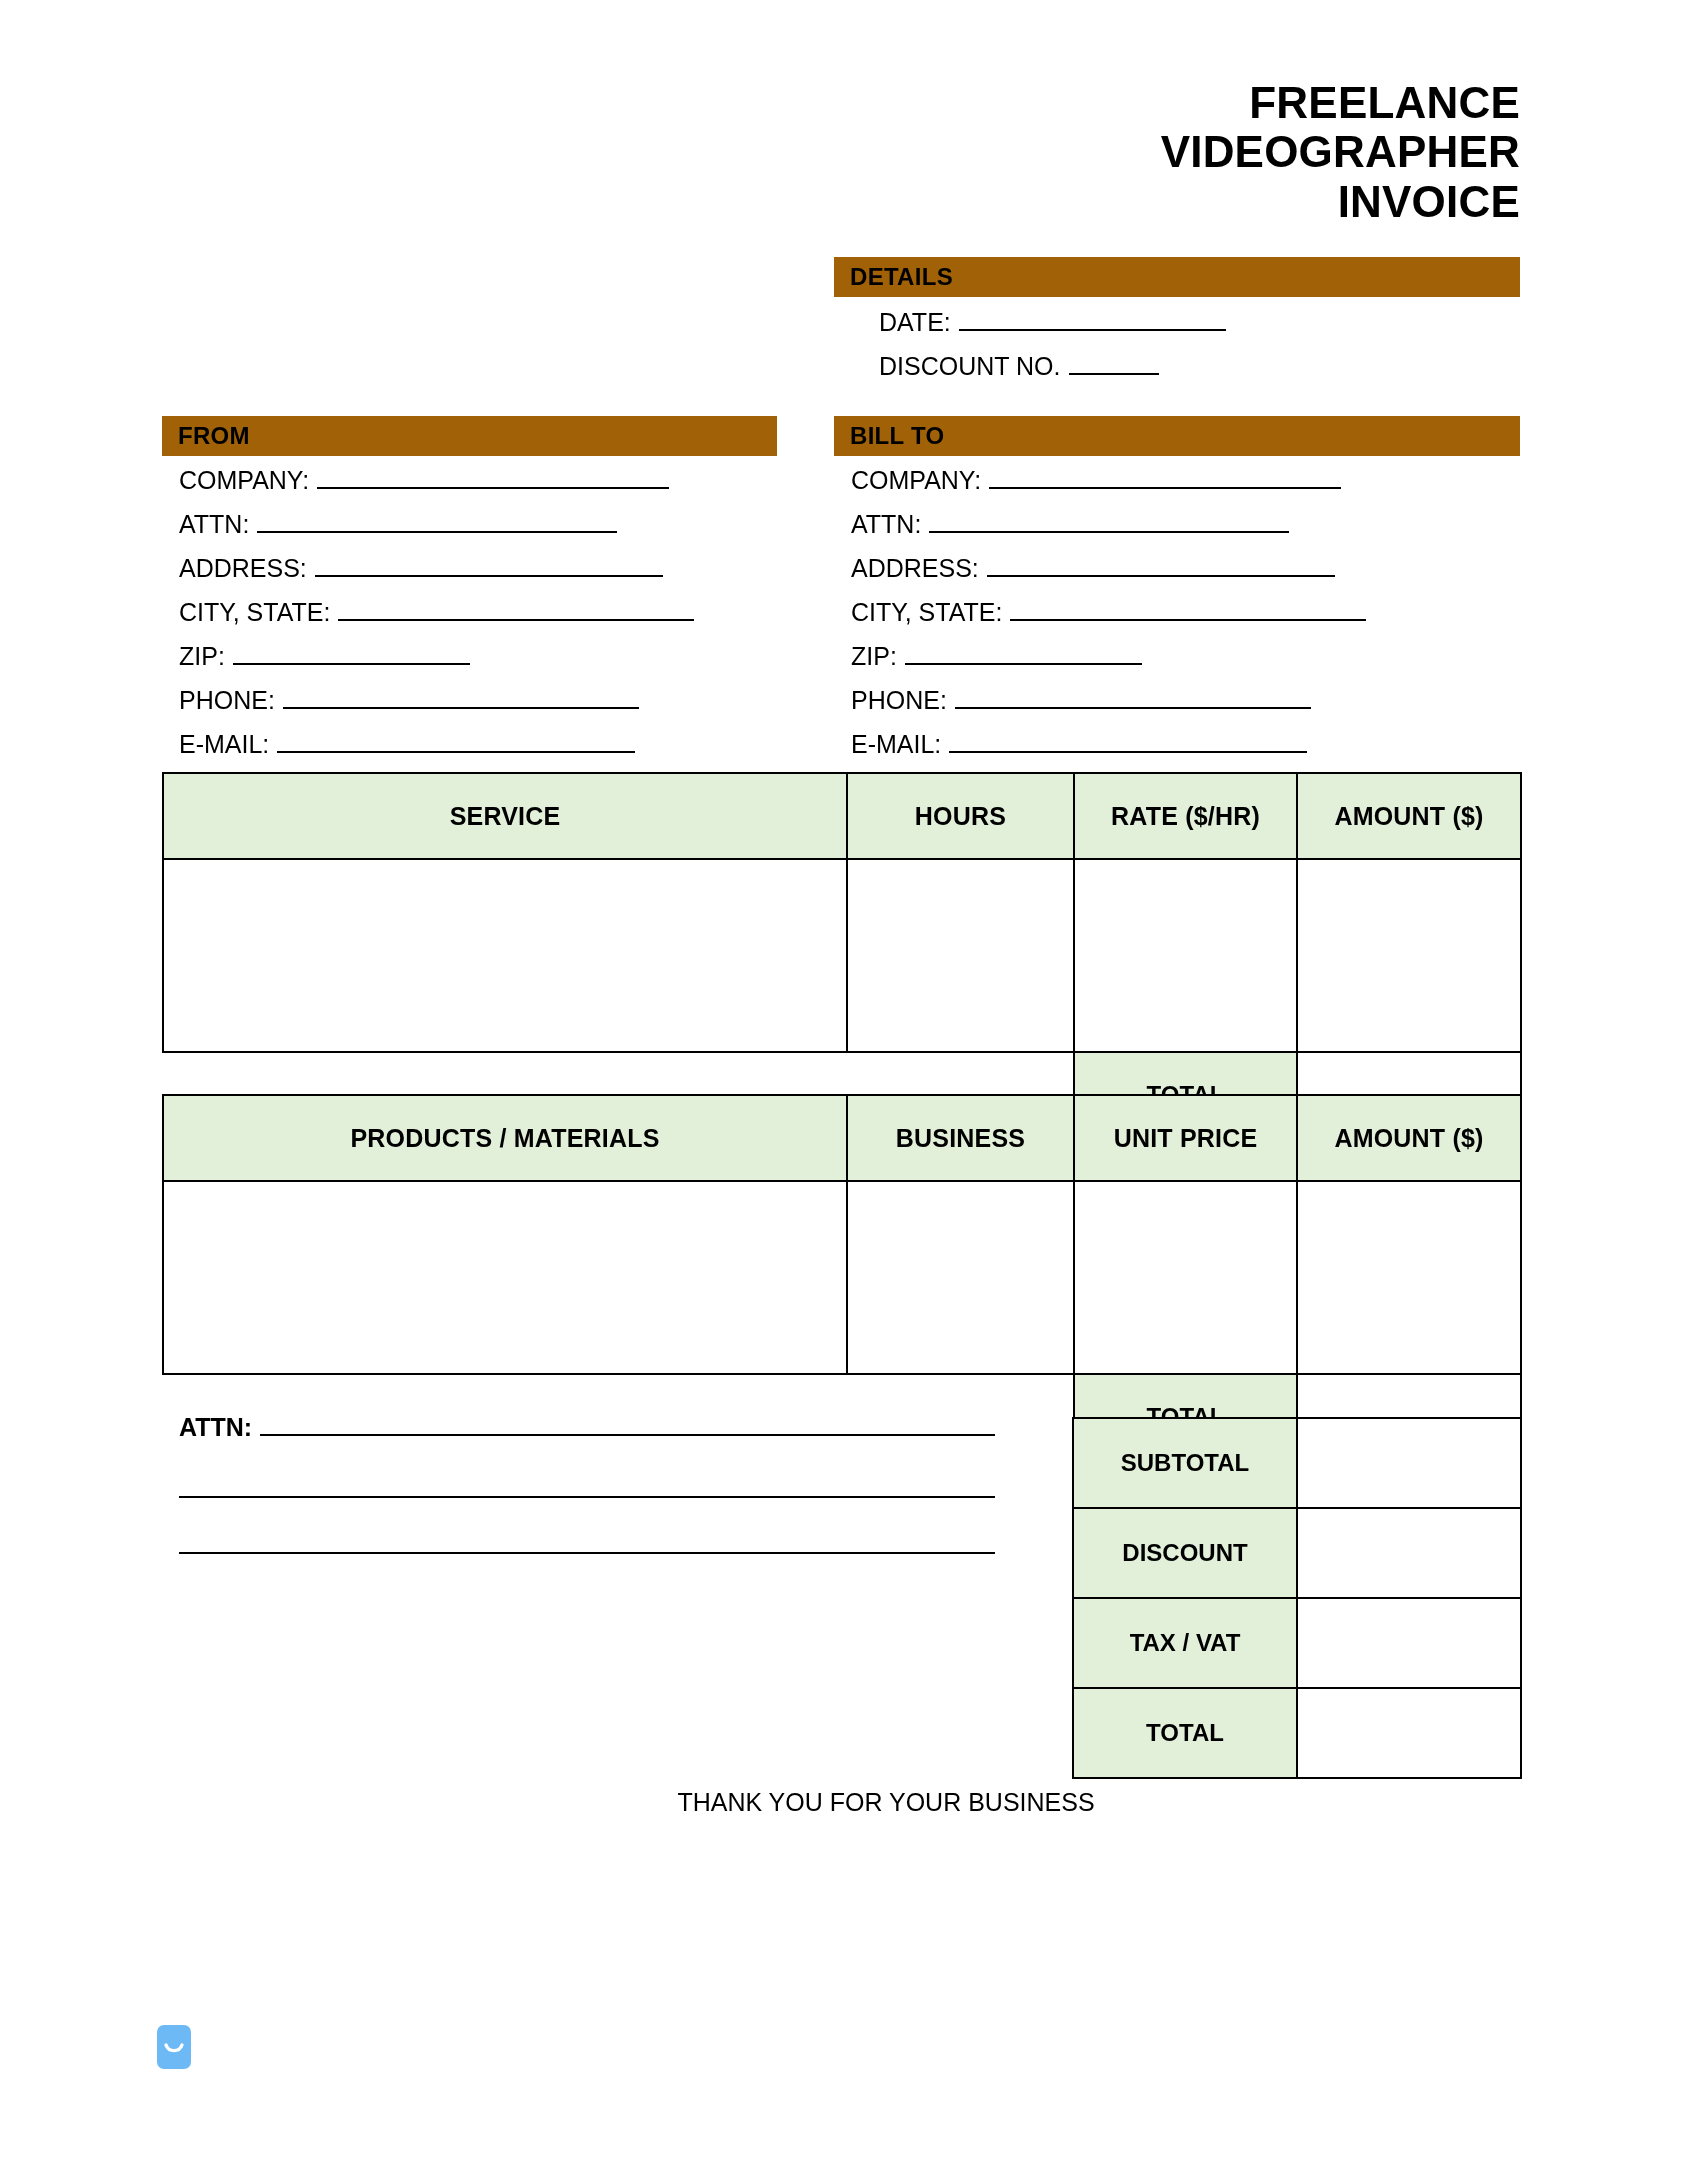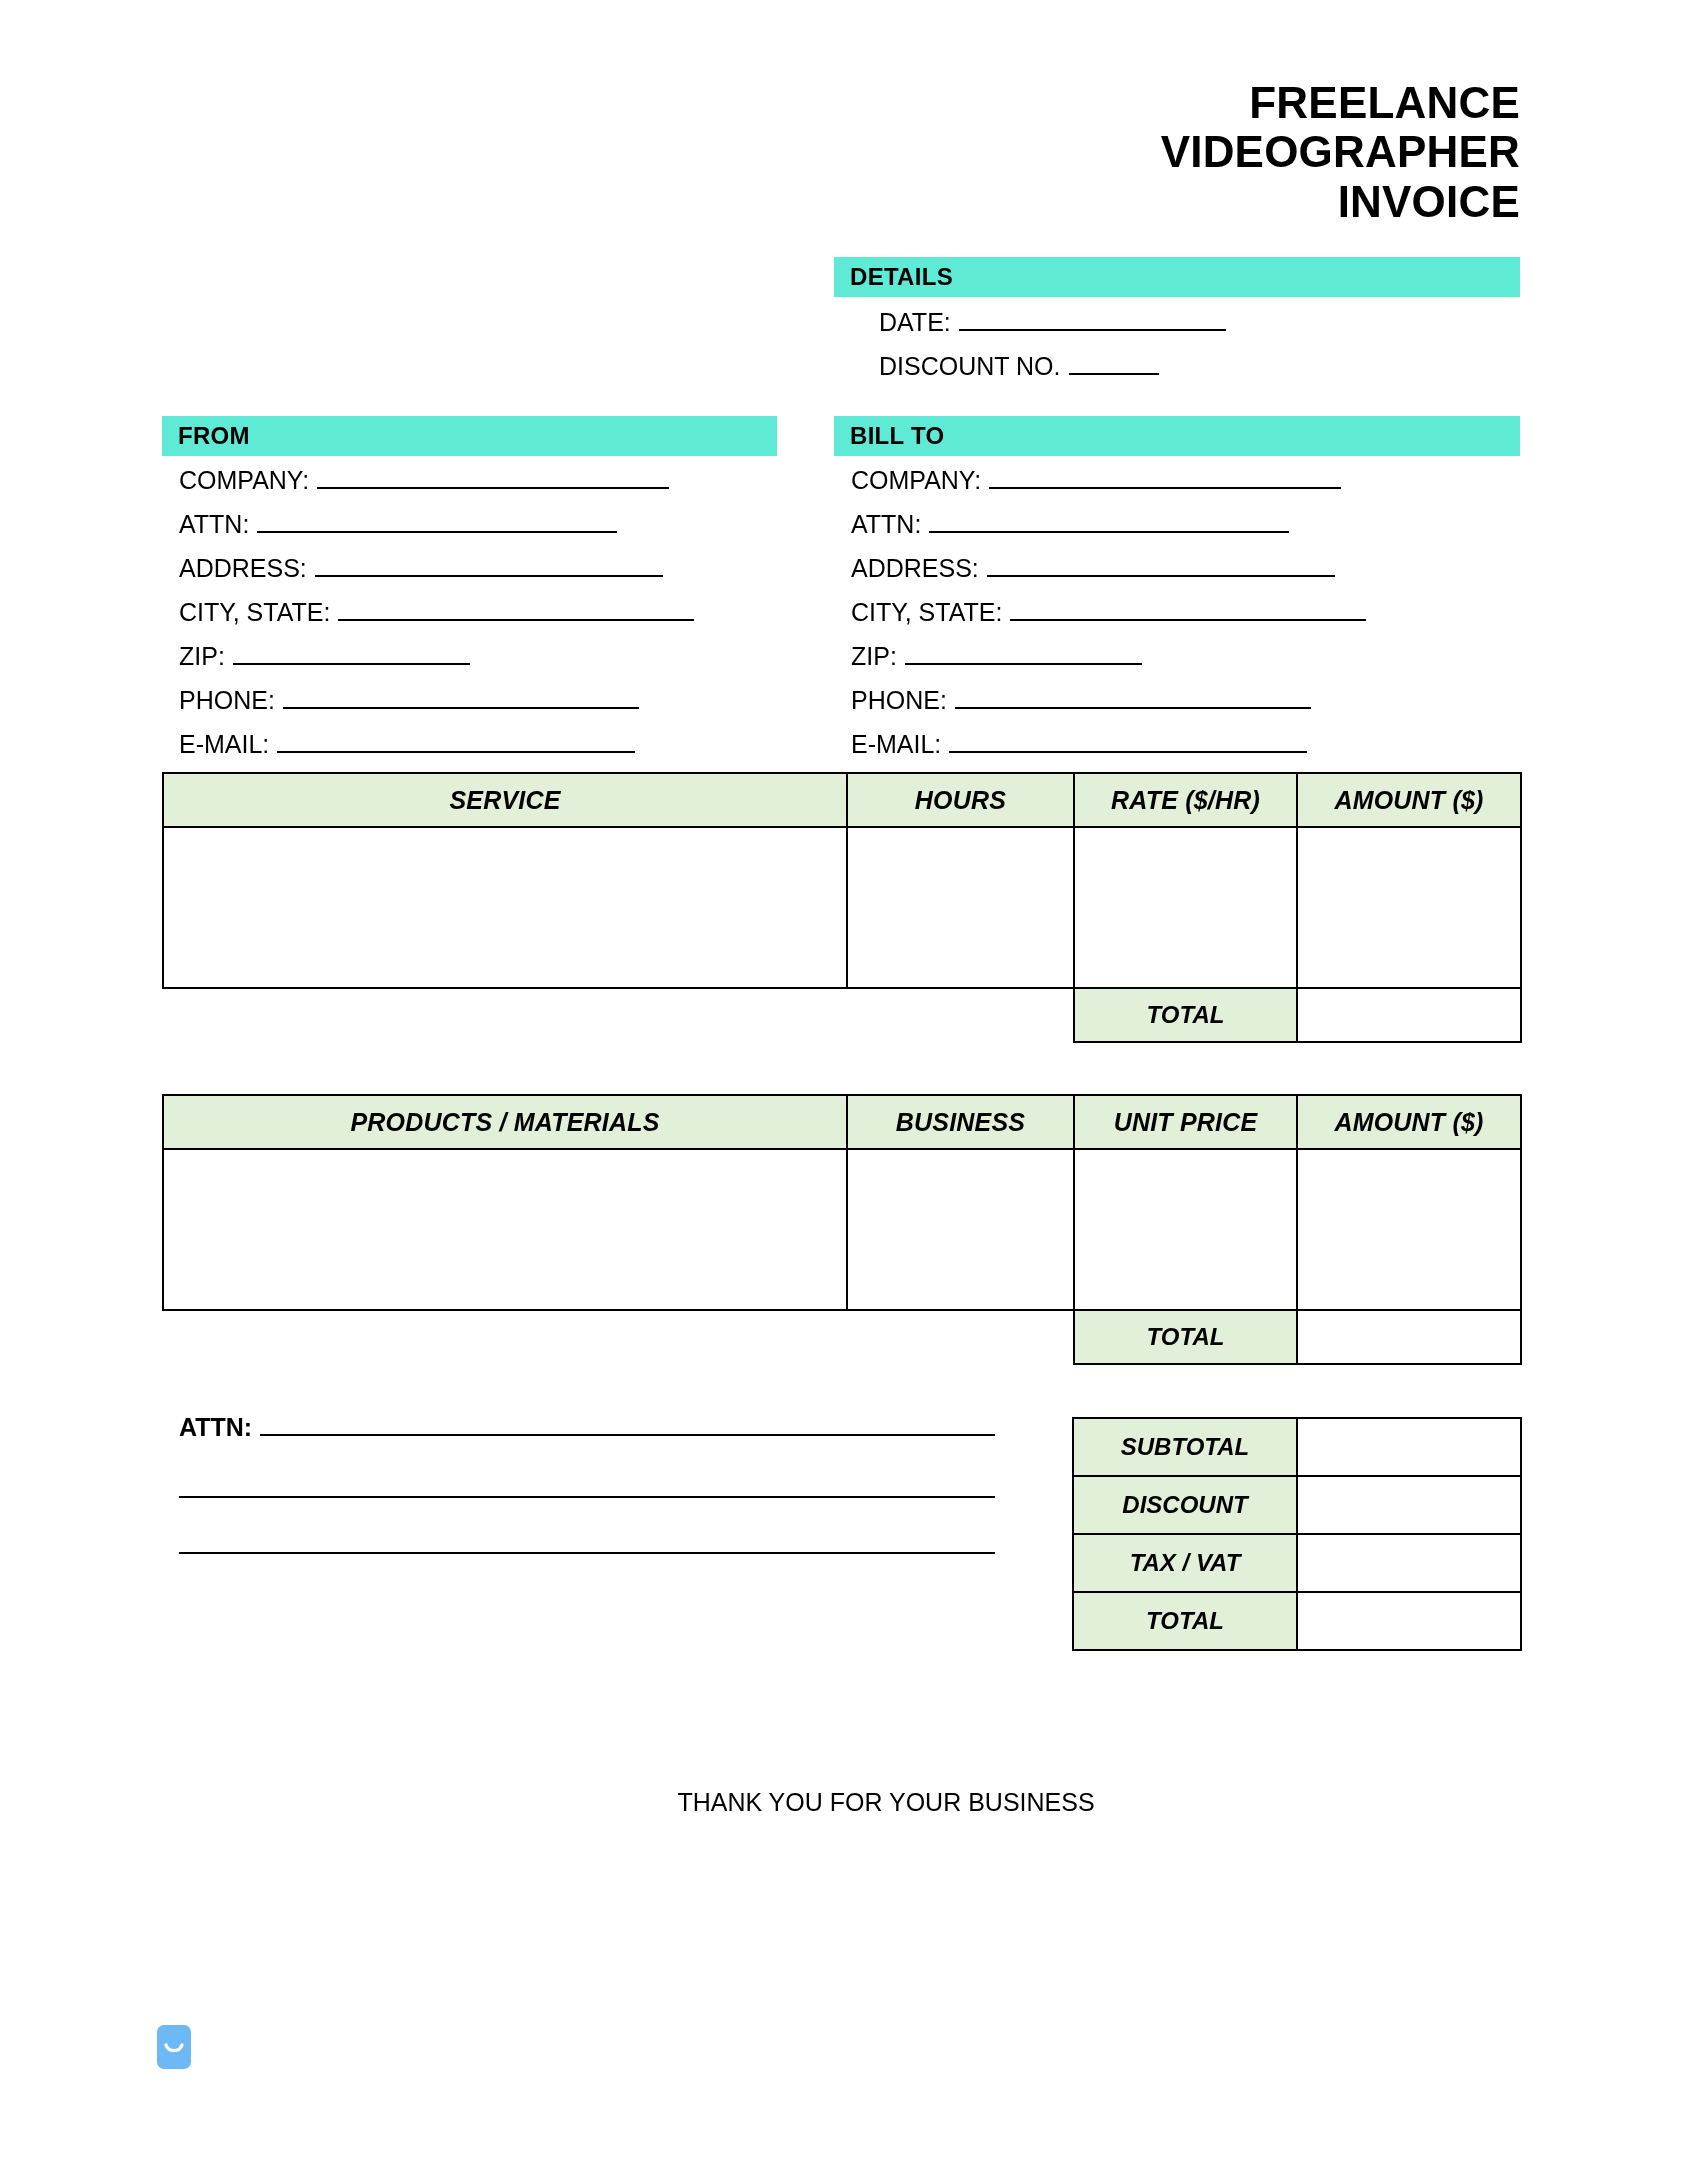--- a/index.html
+++ b/index.html
@@ -31,21 +31,21 @@
     font-size: 44px;
     font-weight: bold;
     line-height: 1.12;
     letter-spacing: 0.2px;
   }
   .title-line { display: block; white-space: nowrap; }
 
   
   .band {
     position: absolute;
-    background: #5eead4;
+    background: #a16207;
     font-size: 24px;
     font-weight: bold;
     display: flex;
     align-items: center;
     padding-left: 16px;
     box-sizing: border-box;
     letter-spacing: 0.3px;
   }
 
   
@@ -67,23 +67,22 @@
   }
 
   
   .tbl {
     position: absolute;
     border-collapse: collapse;
     table-layout: fixed;
   }
   .tbl td, .tbl th {
     border: 2.5px solid #000;
-    padding: 0;
+    padding: 16px;
     margin: 0;
-    font-style: italic;
   }
   .th-cell {
     background: #E2EFD9;
     font-size: 25px;
     font-weight: bold;
     text-align: center;
     height: 52px;
     letter-spacing: 0.2px;
   }
   .body-cell { background: #ffffff; }

